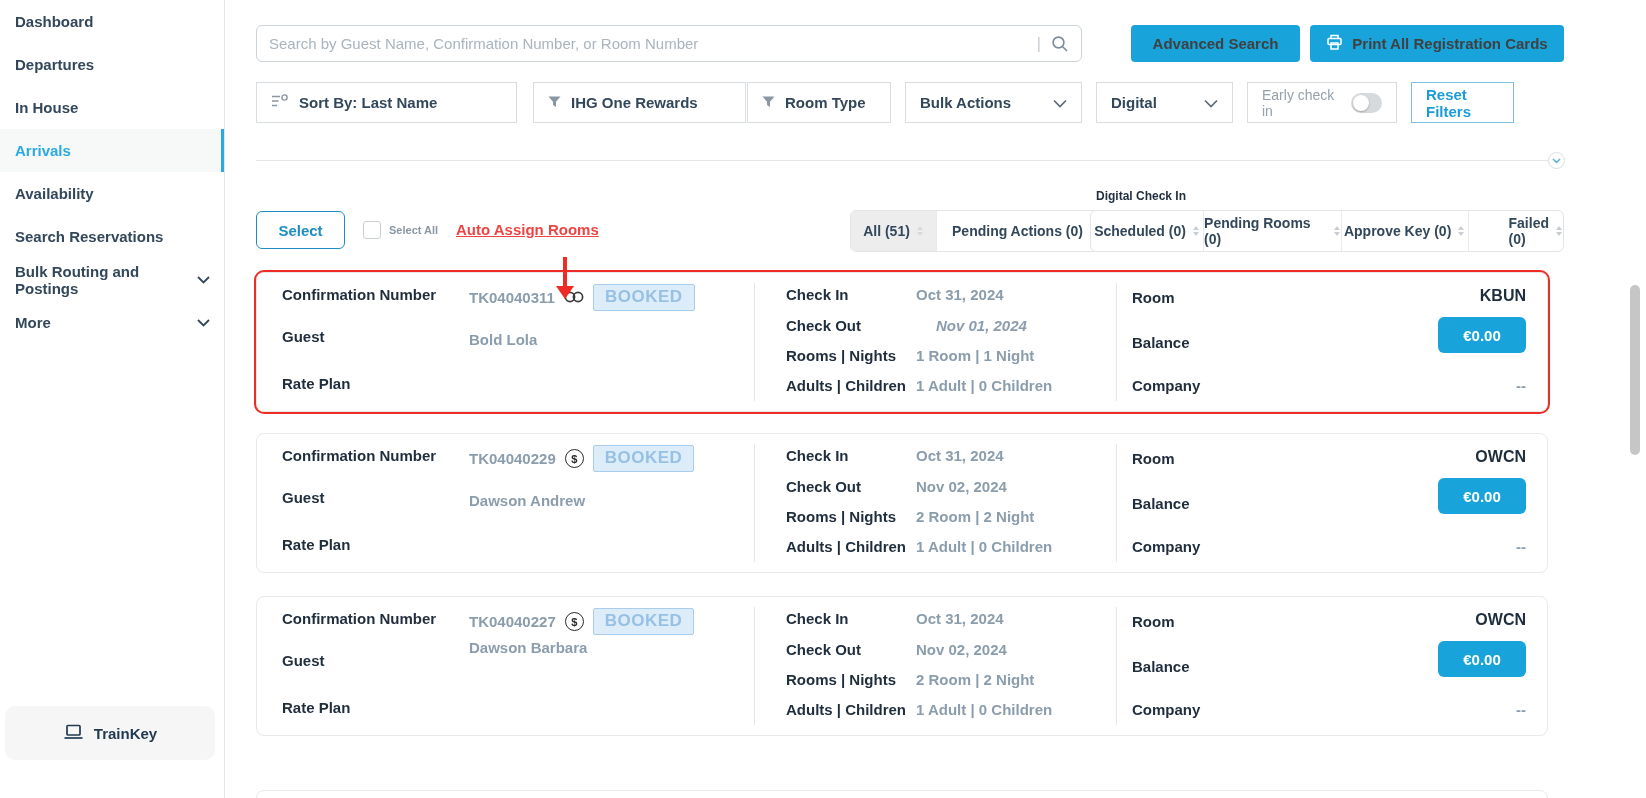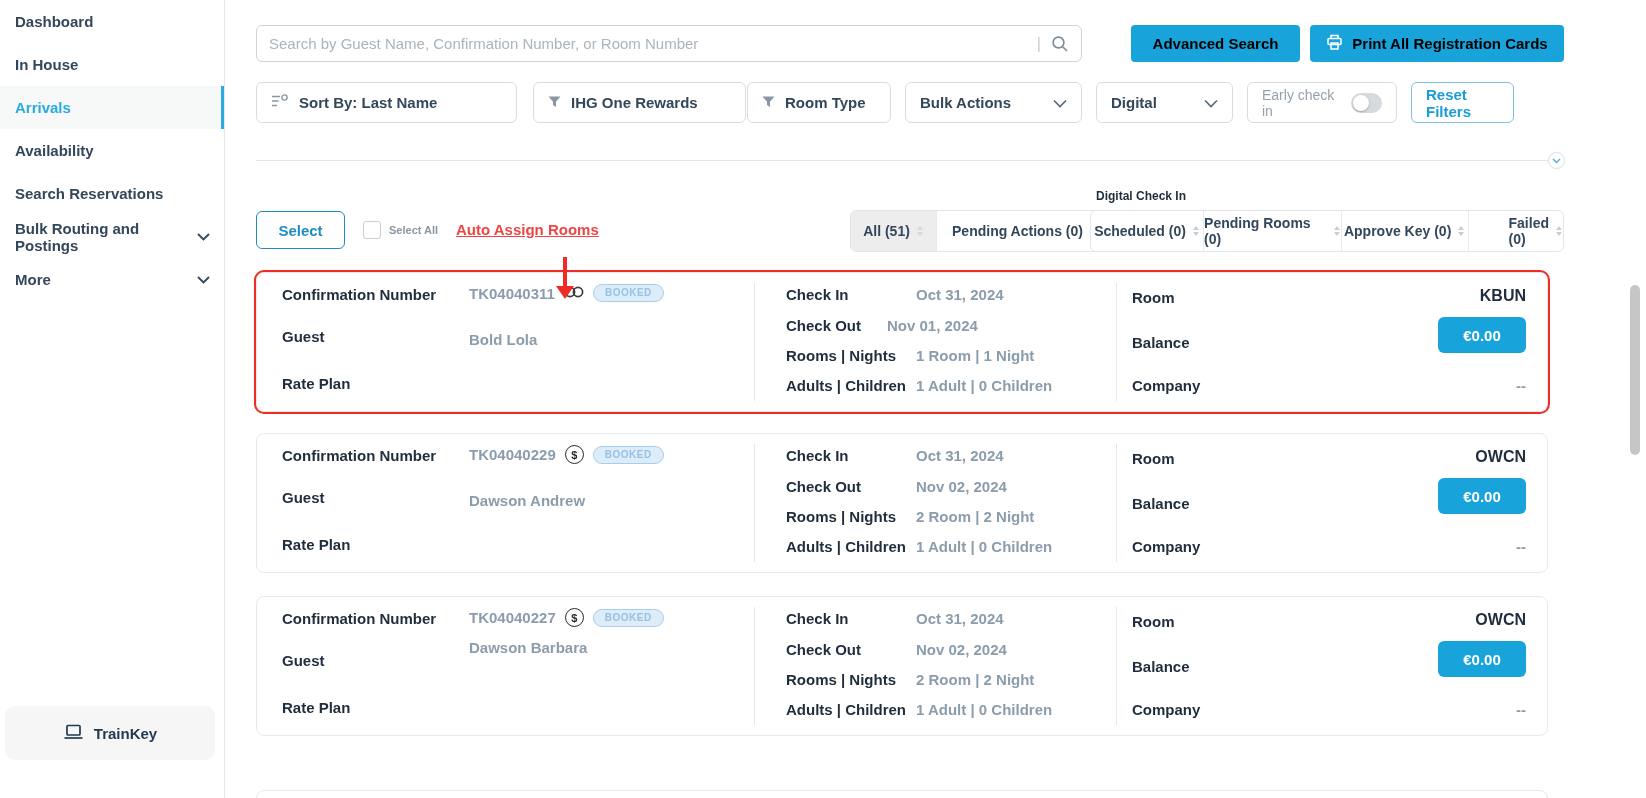--- a/index.html
+++ b/index.html
@@ -20,29 +20,29 @@
 
   
   .search-wrap { position:absolute; left:256px; top:25px; width:826px; height:37px;
     border:1px solid #ccd4da; border-radius:6px; display:flex; align-items:center; background:#fff; }
   .search-wrap input { flex:1; border:none; outline:none; font-size:15px; padding:0 12px;
     color:#33475b; font-family:inherit; background:transparent; }
   .search-wrap input::placeholder { color:#a9b4bd; }
   .search-div { color:#c5ccd2; font-size:16px; margin-right:10px; }
   .search-ic { margin-right:12px; display:flex; }
   .btn-primary { position:absolute; top:25px; height:37px; background:var(--accent);
-    color:#000000; border:none; border-radius:4px; font-size:15px; font-weight:600;
+    color:#404040; border:none; border-radius:4px; font-size:15px; font-weight:600;
     display:flex; align-items:center; justify-content:center; gap:9px; cursor:pointer;
     font-family:inherit; }
   #adv-search { left:1131px; width:169px; }
   #print-all { left:1310px; width:254px; }
 
   
   .chip { position:absolute; top:82px; height:41px; border:1px solid #d8dde2;
-    border-radius:6px; background:#fff; display:flex; align-items:center; gap:10px;
+    border-radius:0; background:#fff; display:flex; align-items:center; gap:10px;
     padding:0 14px; font-size:15px; font-weight:600; color:#33475b; cursor:pointer; }
   #chip-sort   { left:256px; width:261px; }
   #chip-ihg    { left:533px; width:213px; }
   #chip-room   { left:747px; width:144px; }
   #chip-bulk   { left:905px; width:177px; justify-content:space-between; }
   #chip-digital{ left:1096px; width:137px; justify-content:space-between; }
   #chip-early  { left:1247px; width:150px; justify-content:space-between; font-weight:400;
     color:#95a1ab; font-size:14px; }
   #chip-reset  { left:1411px; width:103px; border:1px solid #7fc0e0; color:#1b9cd8;
     justify-content:center; font-weight:600; }
@@ -79,21 +79,21 @@
 
   
   .card { position:absolute; left:256px; width:1292px; height:140px; background:#fff;
     border:1px solid #e9e9e9; border-radius:8px; cursor:pointer; }
   .card .vdiv { position:absolute; top:10px; bottom:10px; width:1px; background:#e6e6e6; }
   .card .lab { position:absolute; font-size:15px; font-weight:700; color:#1f2d3d; }
   .card .val { position:absolute; font-size:15px; font-weight:600; color:#8b9dac; }
   .confrow { position:absolute; left:212px; top:11px; display:flex; align-items:center; gap:9px; }
   .confnum { font-size:15px; font-weight:600; color:#8b9dac; }
   .badge { border:1px solid var(--badge-border); background:var(--badge-bg); color:var(--badge-text);
-    font-size:10px; font-weight:700; letter-spacing:.5px; border-radius:10px; padding:2px 11px 3px; }
+    font-size:17px; font-weight:700; letter-spacing:.5px; border-radius:2px; padding:2px 11px 3px; }
   .dollar-icon { width:19px; height:19px; border:1.6px solid #2b2b2b; border-radius:50%;
     display:flex; align-items:center; justify-content:center; font-size:11px; font-weight:700;
     color:#2b2b2b; }
   .dollar-icon::before { content:"$"; }
   .balance-btn { position:absolute; right:21px; top:44px; width:88px; height:36px;
     background:var(--accent); border:none; border-radius:6px; color:#fff; font-size:15px;
     font-weight:700; cursor:pointer; font-family:inherit; }
   .room-val { position:absolute; right:21px; top:14px; font-size:16px; font-weight:800; color:#1f2d3d; }
   .company-val { position:absolute; right:21px; font-size:15px; font-weight:600; color:#8b9dac; }
 
@@ -114,20 +114,23 @@
 </head>
 <body>
 
 <div id="app">
 
   <nav id="sidebar">
     <div class="nav-item">
         <span>Dashboard</span>
       </div>
     <div class="nav-item">
+        <span>Departures</span>
+      </div>
+    <div class="nav-item">
         <span>In House</span>
       </div>
     <div class="nav-item active">
         <span>Arrivals</span>
       </div>
     <div class="nav-item">
         <span>Availability</span>
       </div>
     <div class="nav-item">
         <span>Search Reservations</span>
@@ -306,21 +309,21 @@
           </svg></span>
       <span class="badge">BOOKED</span>
     </div>
     <span class="lab" style="left:25px; top:55px;">Guest</span>
     <span class="val" style="left:212px; top:58px;">Bold Lola</span>
     <span class="lab" style="left:25px; top:102px;">Rate Plan</span>
     <span class="vdiv" style="left:497px;"></span>
     <span class="lab" style="left:529px; top:13px;">Check In</span>
     <span class="val" style="left:659px; top:13px;">Oct 31, 2024</span>
     <span class="lab" style="left:529px; top:44px;">Check Out</span>
-    <span class="val" style="left:630px; top:44px;">Nov 01, 2024</span>
+    <span class="val" style="left:679px; top:44px;font-style:italic;">Nov 01, 2024</span>
     <span class="lab" style="left:529px; top:74px;">Rooms | Nights</span>
     <span class="val" style="left:659px; top:74px;">1 Room | 1 Night</span>
     <span class="lab" style="left:529px; top:104px;">Adults | Children</span>
     <span class="val" style="left:659px; top:104px;">1 Adult | 0 Children</span>
     <span class="vdiv" style="left:859px;"></span>
     <span class="lab" style="left:875px; top:16px;">Room</span>
     <span class="room-val">KBUN</span>
     <span class="lab" style="left:875px; top:61px;">Balance</span>
     <button class="balance-btn">€0.00</button>
     <span class="lab" style="left:875px; top:104px;">Company</span>

